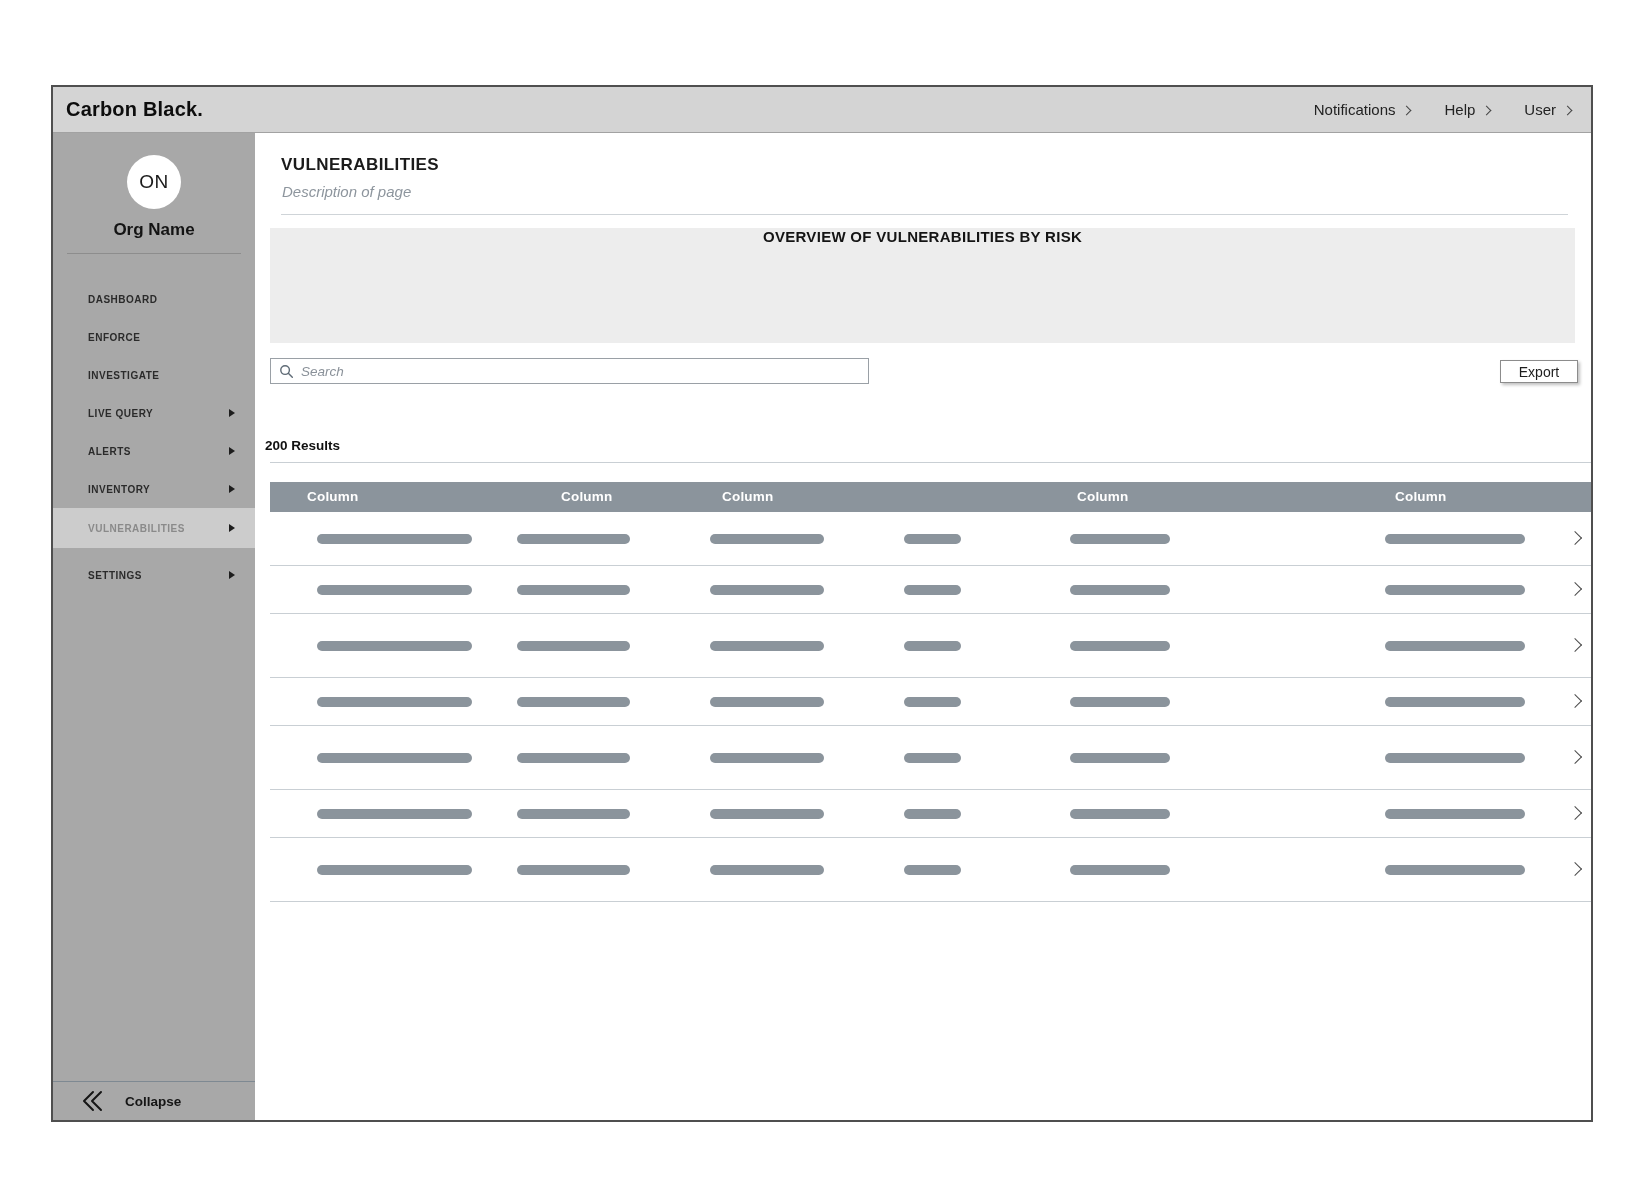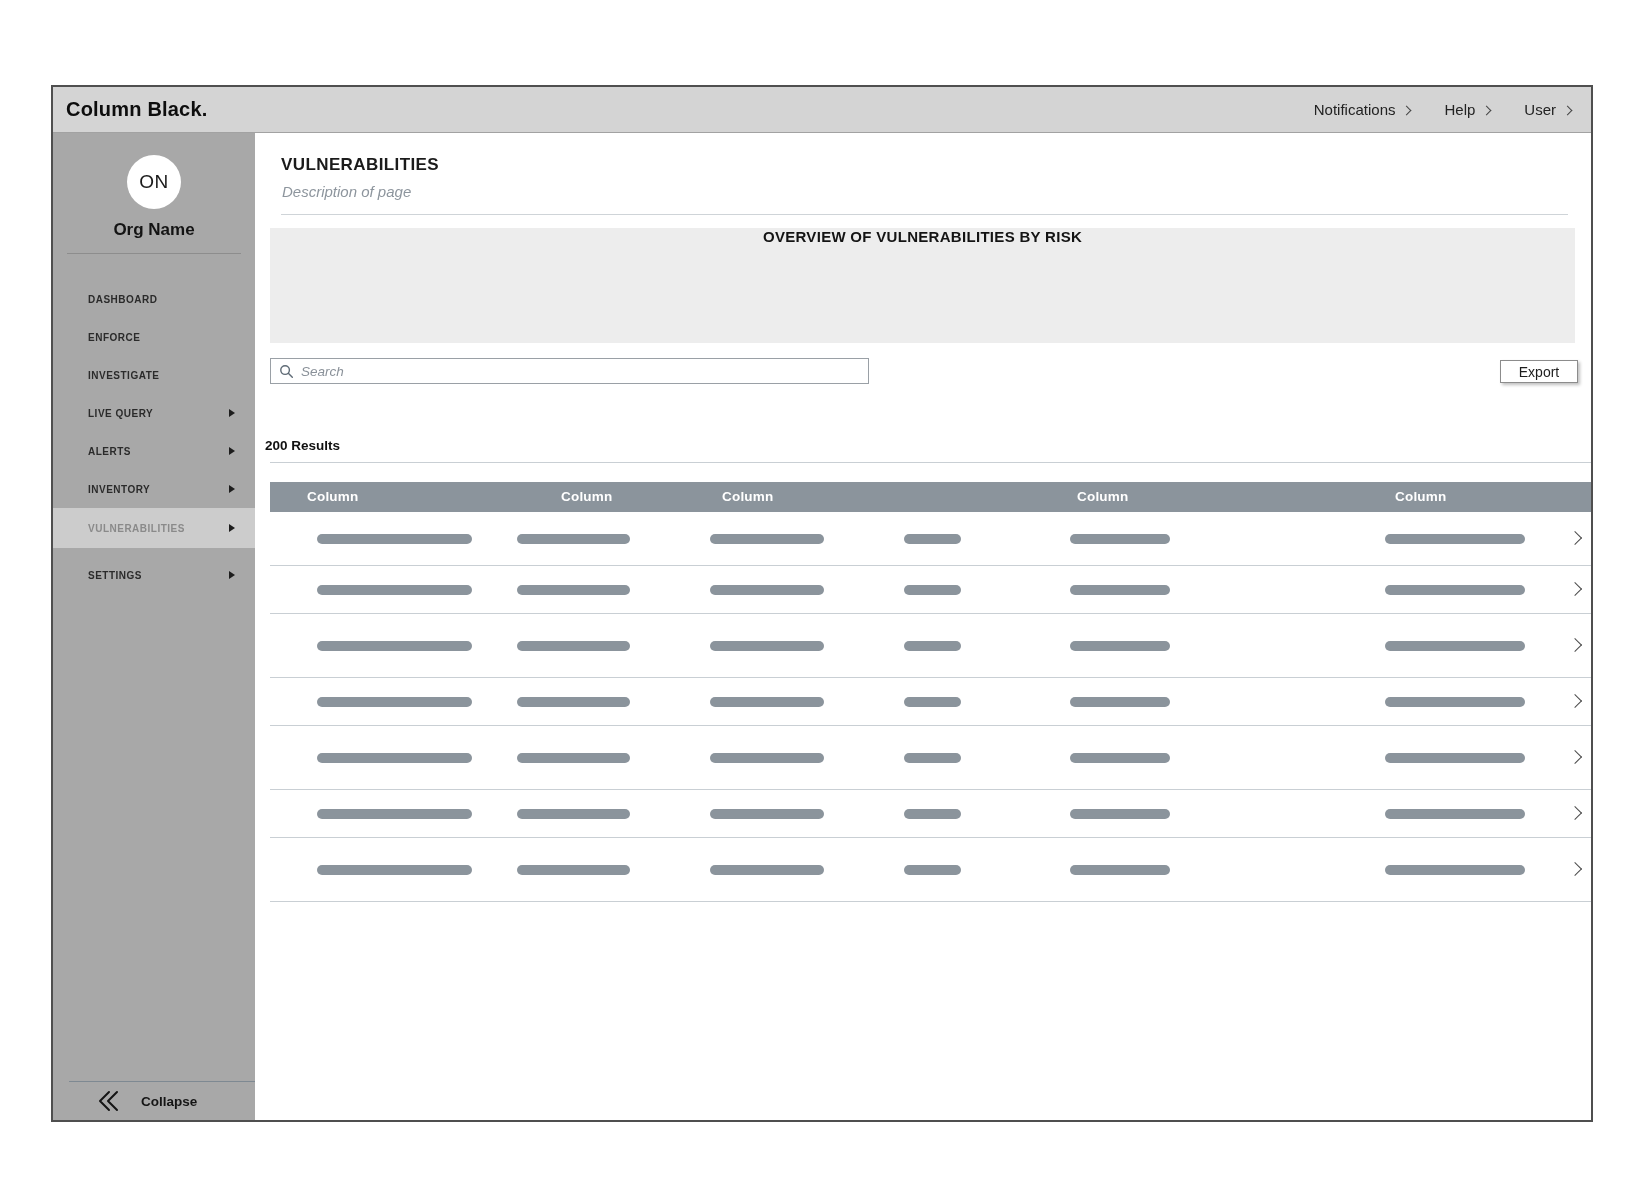--- a/index.html
+++ b/index.html
@@ -21,21 +21,21 @@
   .avatar{width:54px;height:54px;border-radius:50%;background:#ffffff;margin:22px auto 0;display:flex;align-items:center;justify-content:center;font-size:19px;color:#1a1a1a;letter-spacing:.5px;}
   .orgname{text-align:center;margin-top:11px;font-size:17px;font-weight:700;color:#141414;}
   .org-rule{width:174px;margin:13px auto 0;border-bottom:1px solid #8d8d8d;}
   .nav{margin-top:26px;}
   .nav-item{position:relative;height:38px;display:flex;align-items:center;padding-left:35px;cursor:pointer;}
   .nav-item .lbl{font-size:10px;font-weight:700;letter-spacing:.5px;color:#2b2b2b;}
   .nav-item.selected{background:#cccccc;height:40px;}
   .nav-item.selected .lbl{color:#8a8a8a;}
   .nav-item .sub-arrow{position:absolute;right:20px;top:50%;margin-top:-4.5px;width:0;height:0;border-left:6px solid #1d1d1d;border-top:4.5px solid transparent;border-bottom:4.5px solid transparent;}
   .nav-item.gap{margin-top:8px;}
-  .collapse-bar{position:absolute;left:16px;bottom:0;width:202px;height:39px;border-top:1px solid #7e8992;display:flex;align-items:center;padding-left:26px;gap:20px;cursor:pointer;background:#a8a8a8;}
+  .collapse-bar{position:absolute;left:0;bottom:0;width:202px;height:39px;border-top:1px solid #7e8992;display:flex;align-items:center;padding-left:26px;gap:20px;cursor:pointer;background:#a8a8a8;}
   .collapse-bar .lbl{font-size:13.5px;font-weight:700;color:#151515;}
 
   
   .main{position:absolute;left:202px;top:46px;right:0;bottom:0;background:#ffffff;}
   .page-header{margin:22px 23px 0 26px;border-bottom:1px solid #cfd4d8;padding-bottom:14px;}
   .page-title{margin:0;font-size:17px;font-weight:700;letter-spacing:.4px;color:#1b1b1b;}
   .page-desc{margin:8px 0 0 1px;font-size:15px;font-style:italic;color:#8d959d;}
 
   .banner{margin:13px 16px 0 15px;height:115px;background:#ededed;display:flex;justify-content:center;}
   .banner-title{font-size:15px;font-weight:700;letter-spacing:.3px;color:#141414;}
@@ -60,21 +60,21 @@
   .p1{left:47px;width:155px;} .p2{left:247px;width:113px;} .p3{left:440px;width:114px;}
   .p4{left:634px;width:57px;} .p5{left:800px;width:100px;} .p6{left:1115px;width:140px;}
   .row-chev{position:absolute;left:1300px;top:50%;width:10px;height:10px;margin-top:-6px;border-top:1.6px solid #4a4a4a;border-right:1.6px solid #4a4a4a;transform:rotate(45deg);}
 </style>
 </head>
 <body>
 
 <div class="app">
 
   <div class="topbar">
-    <div class="logo">Column Black.</div>
+    <div class="logo">Carbon Black.</div>
     <div class="toplinks">
       <div class="toplink">
         <span>Notifications</span>
         <span class="chev-r"></span>
       </div>
       <div class="toplink">
         <span>Help</span>
         <span class="chev-r"></span>
       </div>
       <div class="toplink">

